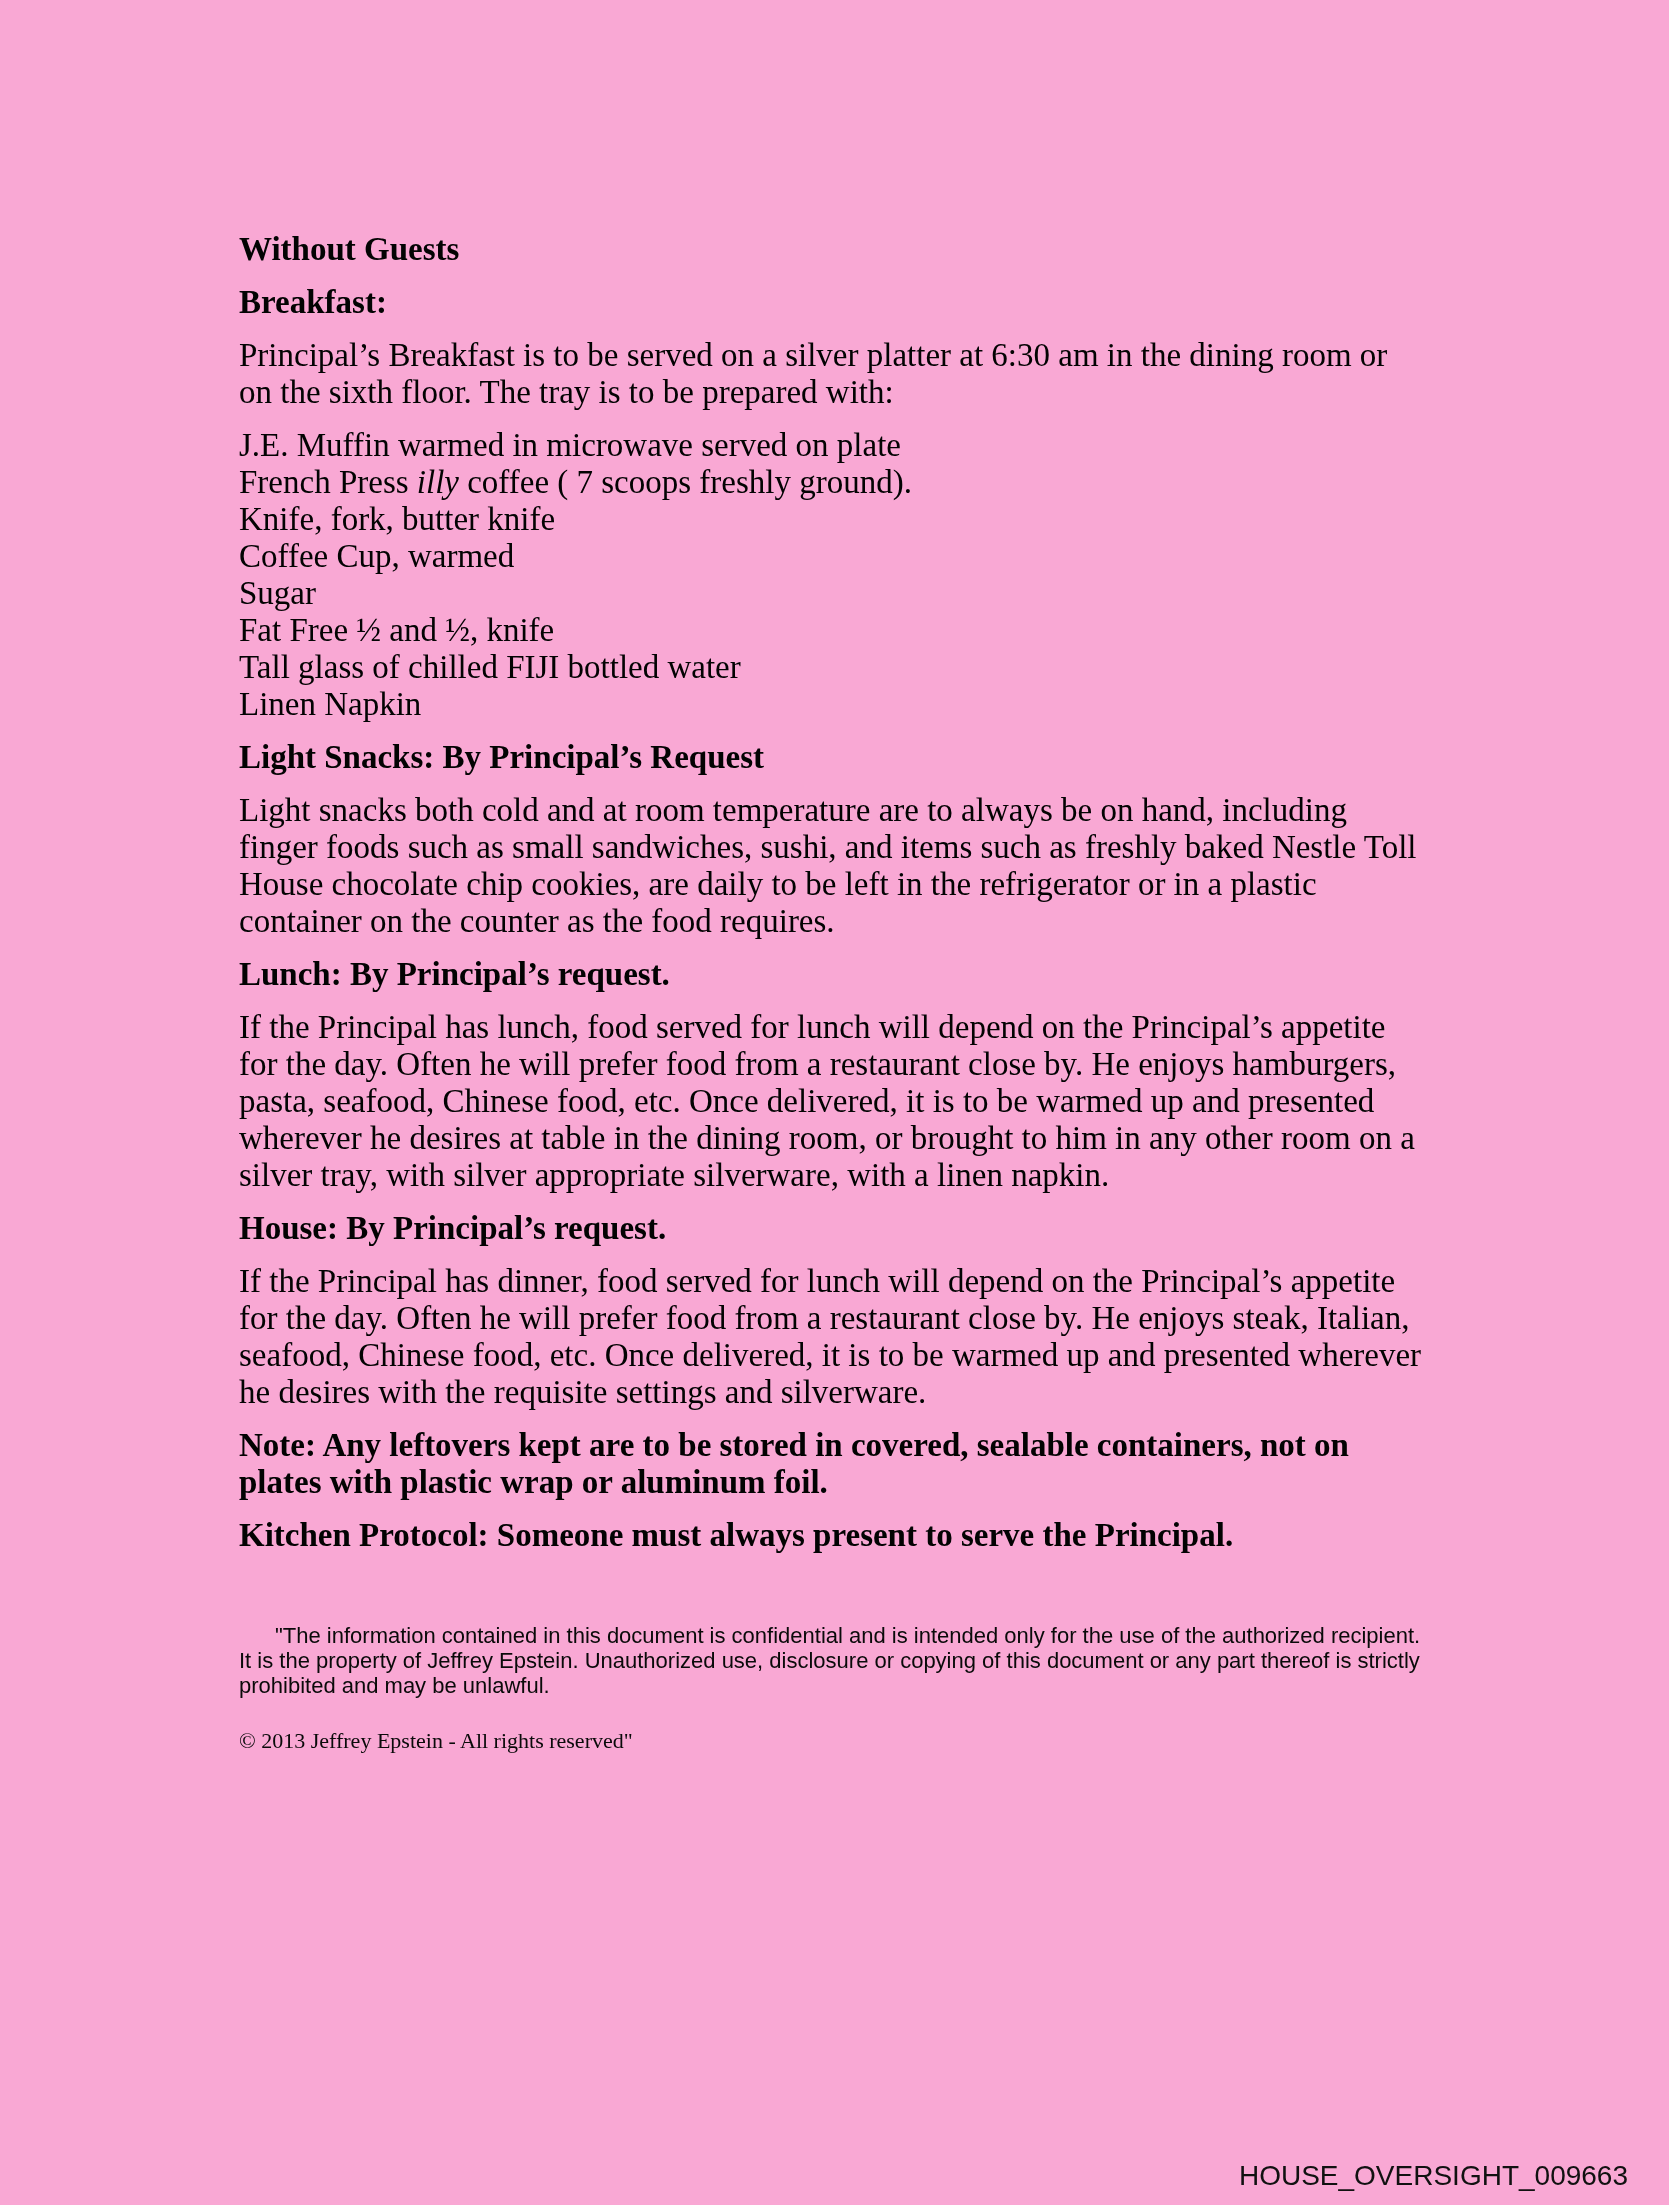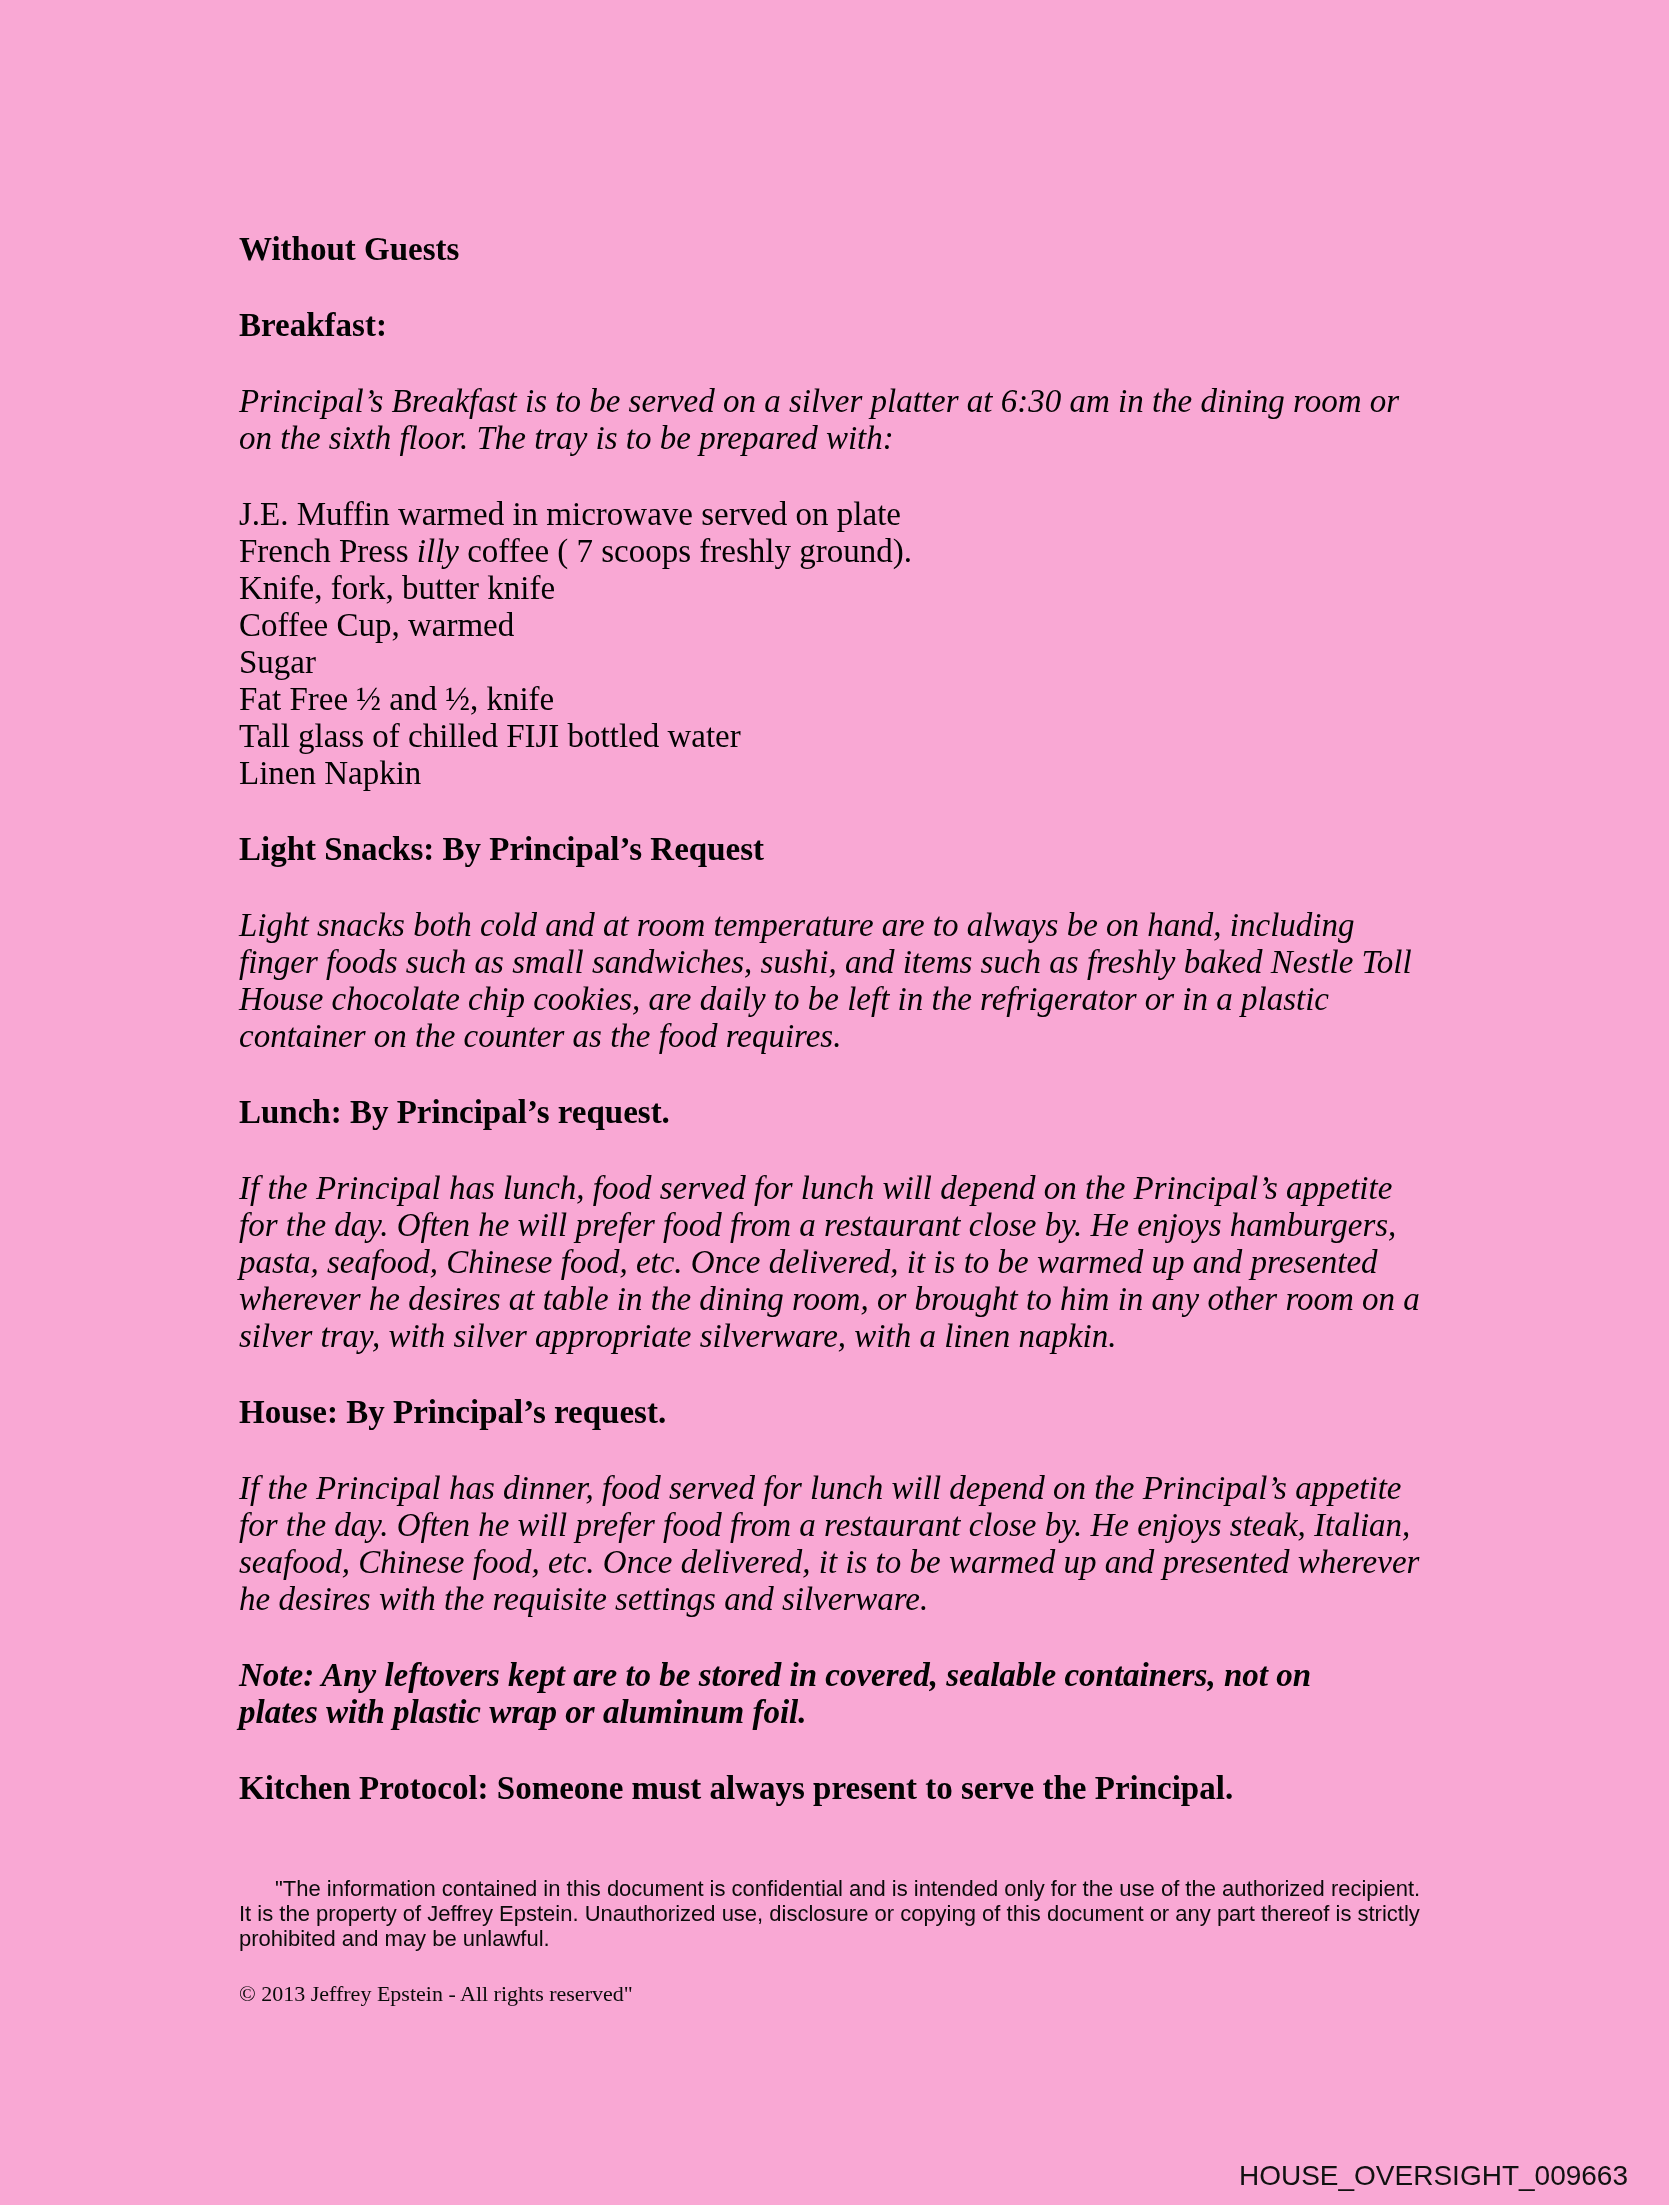--- a/index.html
+++ b/index.html
@@ -16,23 +16,23 @@
     left: 239px;
     top: 231px;
     width: 1204px;
   }
   .blk {
     font-family: "Liberation Serif", serif;
     font-size: 33px;
     line-height: 37px;
     color: #030303;
   }
-  .blk + .blk { margin-top: 39px; }
+  .blk + .blk { margin-top: 16px; }
   .bold { font-weight: 700; }
-  .pre { white-space: pre-line; font-style: italic; }
+  .pre { white-space: pre-line; }
   .item { white-space: pre; }
   .footer-blk {
     margin-top: 69px;
     font-family: "Liberation Sans", sans-serif;
     font-size: 22px;
     line-height: 25px;
     color: #0a0a0a;
   }
   .footer-blk .indent-first { padding-left: 36px; }
   .copyright-blk {

